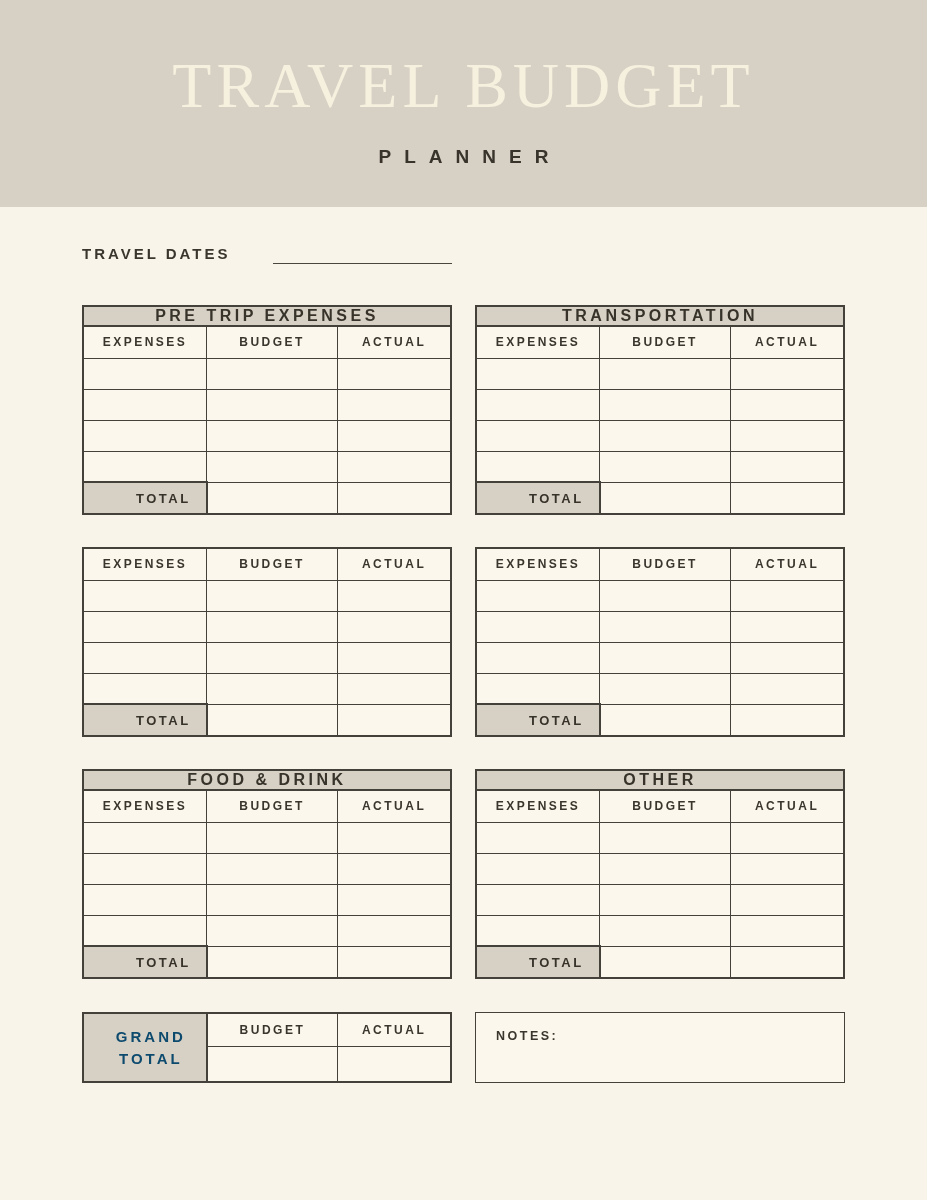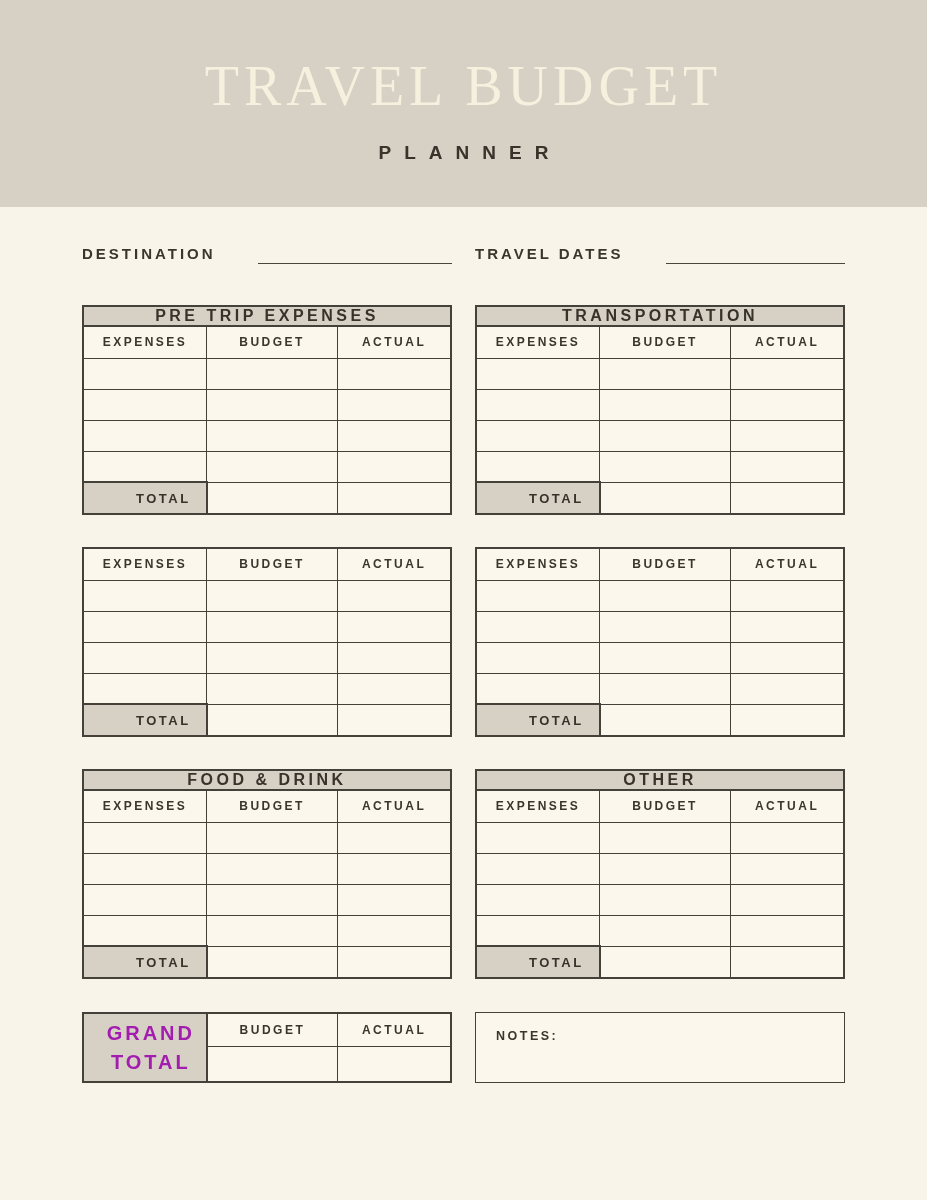--- a/index.html
+++ b/index.html
@@ -22,21 +22,21 @@
     background: #d7d0c4;
     display: flex;
     flex-direction: column;
     align-items: center;
     justify-content: center;
     padding-top: 14px;
   }
   .banner-title {
     font-family: "Liberation Serif", "DejaVu Serif", serif;
     font-weight: 400;
-    font-size: 56px;
+    font-size: 64px;
     line-height: 1;
     letter-spacing: 5px;
     color: #f6f0df;
     white-space: nowrap;
   }
   .banner-subtitle {
     margin-top: 28px;
     font-size: 19px;
     font-weight: 700;
     letter-spacing: 13px;
@@ -140,24 +140,24 @@
   table.grand-table {
     width: 370px;
     border-collapse: collapse;
     background: #fbf7ec;
     border: 2px solid #44403a;
   }
   table.grand-table th, table.grand-table td { border: 1.5px solid #44403a; }
   td.grand-cell {
     background: #d7d0c4;
     border: 2px solid #44403a !important;
-    font-size: 20px;
+    font-size: 15px;
     font-weight: 700;
     letter-spacing: 3px;
-    color: #a21caf;
+    color: #0c4a6e;
     text-align: center;
     vertical-align: middle;
     padding-left: 12px;
   }
   td.grand-cell span { display: inline-block; width: 90px; line-height: 1.45; }
   table.grand-table tr.cols-row th { height: 33px; }
   table.grand-table tr.data-row td { height: 36px; }
 
   .notes-box {
     width: 370px;
@@ -180,24 +180,20 @@
 
   <header class="banner">
     <div class="banner-title">TRAVEL BUDGET</div>
     <div class="banner-subtitle">PLANNER</div>
   </header>
 
   <div class="content">
 
     <div class="fields-row">
       <div class="field">
-        <span class="field-label">DESTINATION</span>
-        <span class="fill-line"></span>
-      </div>
-      <div class="field">
         <span class="field-label">TRAVEL DATES</span>
         <span class="fill-line"></span>
       </div>
     </div>
 
     <div class="tables-grid">
 
       <table class="budget-table">
         <colgroup>
             <col class="c1">

